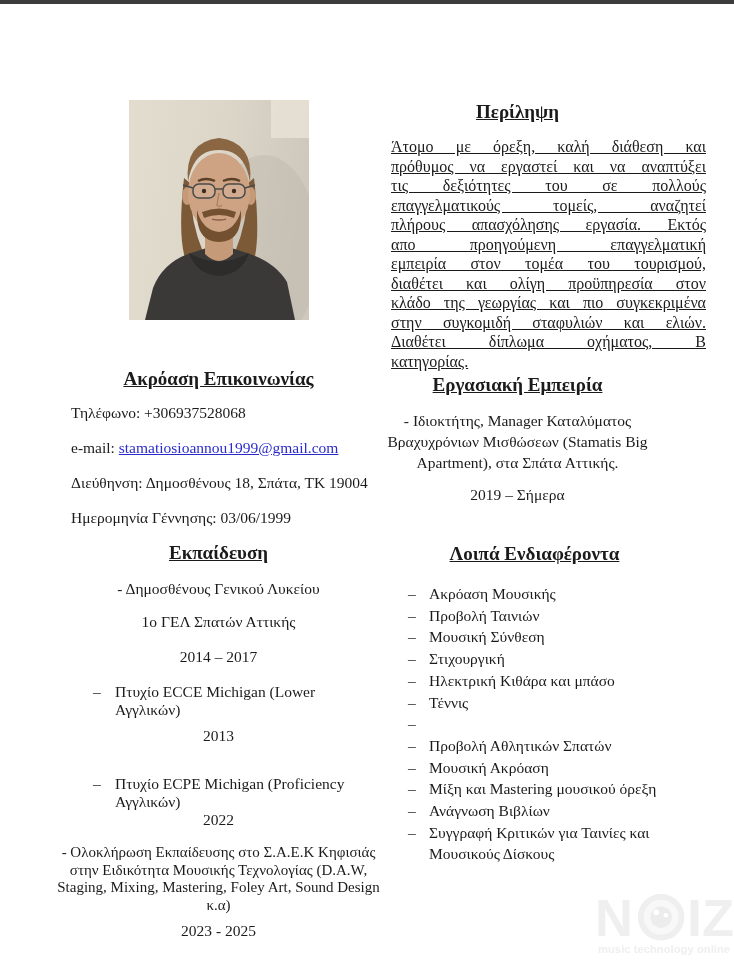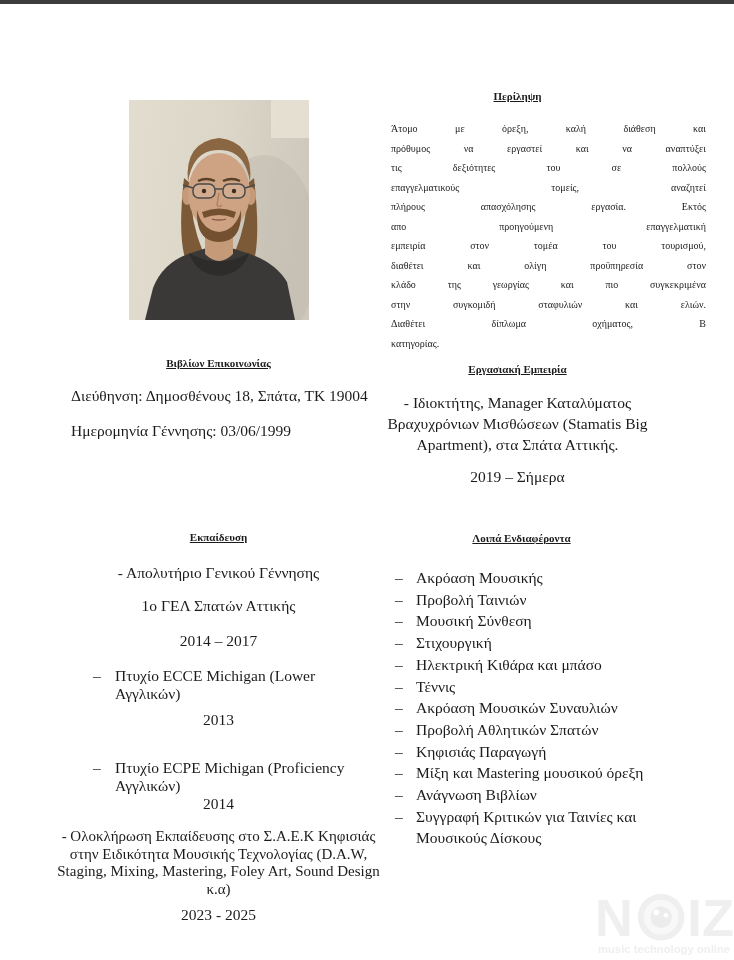--- a/index.html
+++ b/index.html
@@ -4,40 +4,40 @@
 <style>
   html,body{margin:0;padding:0;}
   body{
     width:734px;height:960px;position:relative;overflow:hidden;
     background:#ffffff;color:#1b1b1b;
     font-family:"Liberation Serif","DejaVu Serif",serif;
     font-size:15.5px;
   }
   .topbar{position:absolute;top:0;left:0;width:734px;height:4px;background:#3c3c3c;}
 
-  .sec-heading{font-weight:bold;text-decoration:underline;font-size:11px;line-height:18px;margin:0;}
+  .sec-heading{font-weight:bold;text-decoration:underline;font-size:19px;line-height:18px;margin:16px;}
   .lc-center{text-align:center;position:relative;left:17px;}
   .rc-center{text-align:center;position:relative;left:-31px;}
 
   
   .photo{position:absolute;left:129px;top:100px;width:180px;height:220px;}
   .photo svg{display:block;width:180px;height:220px;}
 
   
   .summary-sec{position:absolute;left:391px;top:87px;width:315px;}
   .summary-text{
     margin:14px 0 0;white-space:pre-line;
     text-align:justify;text-align-last:justify;
-    font-size:10px;line-height:19.5px;
+    font-size:16px;line-height:19.5px;text-decoration:underline;
   }
   .work-sec{position:absolute;left:391px;top:360px;width:315px;}
   .work-entry{margin:14px 0 0;white-space:pre-line;line-height:21px;}
   .work-dates{margin:13px 0 16px;}
 
-  .interests-sec{position:absolute;left:395px;top:529px;width:315px;}
+  .interests-sec{position:absolute;left:408px;top:529px;width:315px;}
   .interests-list{list-style:none;margin:20px 0 0;padding:0;line-height:21.7px;}
   .interests-list li{display:flex;}
   .li-marker{width:21px;flex:none;}
 
   
   .contact-sec{position:absolute;left:28px;top:354px;width:347px;}
   .contact-line{margin:0 0 17px;padding-left:43px;line-height:18px;}
   .contact-line:first-of-type{margin-top:15px;}
   .email-link{color:#2b2bcc;text-decoration:underline;}
 
@@ -123,21 +123,23 @@
 απο προηγούμενη επαγγελματική
 εμπειρία στον τομέα του τουρισμού,
 διαθέτει και ολίγη προϋπηρεσία στον
 κλάδο της γεωργίας και πιο συγκεκριμένα
 στην συγκομιδή σταφυλιών και ελιών.
 Διαθέτει δίπλωμα οχήματος, Β
 κατηγορίας.</p>
 </div>
 
 <div class="contact-sec">
-  <div class="sec-heading lc-center">Βιβλίων Επικοινωνίας</div>
+  <div class="sec-heading lc-center">Ακρόαση Επικοινωνίας</div>
+  <p class="contact-line">Τηλέφωνο: +306937528068</p>
+  <p class="contact-line"><span>e-mail: </span><a href="#" class="email-link">stamatiosioannou1999@gmail.com</a></p>
   <p class="contact-line">Διεύθηνση: Δημοσθένους 18, Σπάτα, ΤΚ 19004</p>
   <p class="contact-line">Ημερομηνία Γέννησης: 03/06/1999</p>
 </div>
 
 <div class="work-sec">
   <div class="sec-heading rc-center">Εργασιακή Εμπειρία</div>
   <p class="work-entry rc-center">- Ιδιοκτήτης, Manager Καταλύματος
 Βραχυχρόνιων Μισθώσεων (Stamatis Big
 Apartment), στα Σπάτα Αττικής.</p>
   <p class="work-dates rc-center">2019 – Σήμερα</p>
@@ -165,60 +167,59 @@
     <li>
         <span class="li-marker">–</span>
         <span>Ηλεκτρική Κιθάρα και μπάσο</span>
       </li>
     <li>
         <span class="li-marker">–</span>
         <span>Τέννις</span>
       </li>
     <li>
         <span class="li-marker">–</span>
-        <span>Ακρόαση Μουσικών Συναυλιών</span>
       </li>
     <li>
         <span class="li-marker">–</span>
         <span>Προβολή Αθλητικών Σπατών</span>
       </li>
     <li>
         <span class="li-marker">–</span>
-        <span>Κηφισιάς Παραγωγή</span>
+        <span>Μουσική Ακρόαση</span>
       </li>
     <li>
         <span class="li-marker">–</span>
         <span>Μίξη και Mastering μουσικού όρεξη</span>
       </li>
     <li>
         <span class="li-marker">–</span>
         <span>Ανάγνωση Βιβλίων</span>
       </li>
     <li>
         <span class="li-marker">–</span>
         <span>Συγγραφή Κριτικών για Ταινίες και Μουσικούς Δίσκους</span>
       </li>
   </ul>
 </div>
 
 <div class="edu-sec">
   <div class="sec-heading lc-center">Εκπαίδευση</div>
-  <p class="edu-item1 lc-center">- Απολυτήριο Γενικού Γέννησης</p>
+  <p class="edu-item1 lc-center">- Δημοσθένους Γενικού Λυκείου</p>
   <p class="edu-school lc-center">1ο ΓΕΛ Σπατών Αττικής</p>
   <p class="edu-dates1 lc-center">2014 – 2017</p>
   <div class="edu-row">
       <span class="li-marker">–</span>
       <span>Πτυχίο ECCE Michigan (Lower Αγγλικών)</span>
     </div>
   <p class="edu-dates2 lc-center">2013</p>
   <div class="edu-row edu-row2">
       <span class="li-marker">–</span>
       <span>Πτυχίο ECPE Michigan (Proficiency Αγγλικών)</span>
     </div>
-  <p class="edu-dates3 lc-center">2014</p>
+  <p class="edu-dates3 lc-center">2022</p>
   <p class="edu-saek lc-center">- Ολοκλήρωση Εκπαίδευσης στο Σ.Α.Ε.Κ Κηφισιάς
 στην Ειδικότητα Μουσικής Τεχνολογίας (D.A.W,
 Staging, Mixing, Mastering, Foley Art, Sound Design
 κ.α)</p>
   <p class="edu-dates4 lc-center">2023 - 2025</p>
 </div>
 
 <div class="watermark">
   <svg width="138" height="68" viewBox="0 0 140 70">
     <g fill="#efefef" font-family="Liberation Sans, sans-serif" font-weight="bold">

